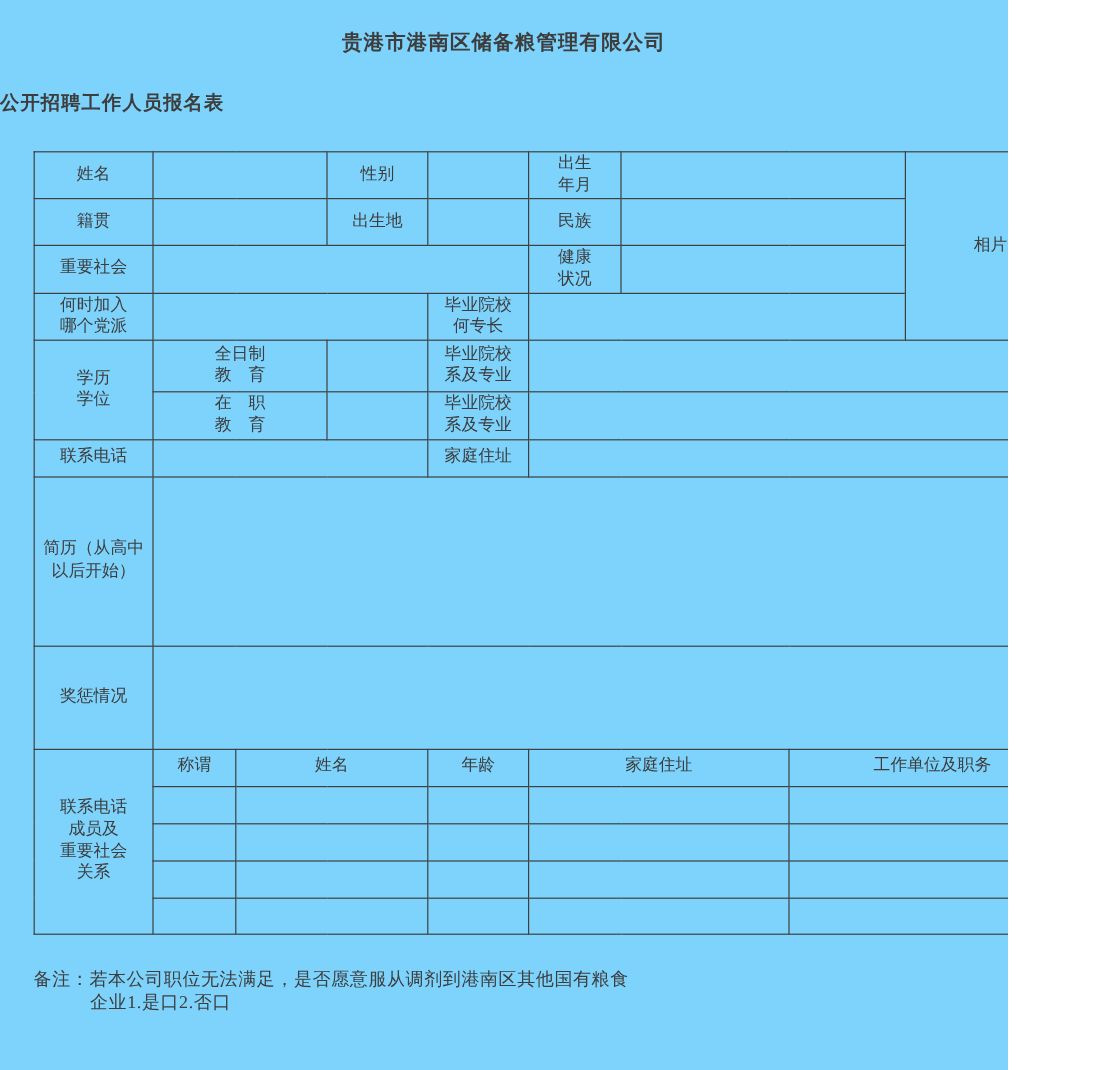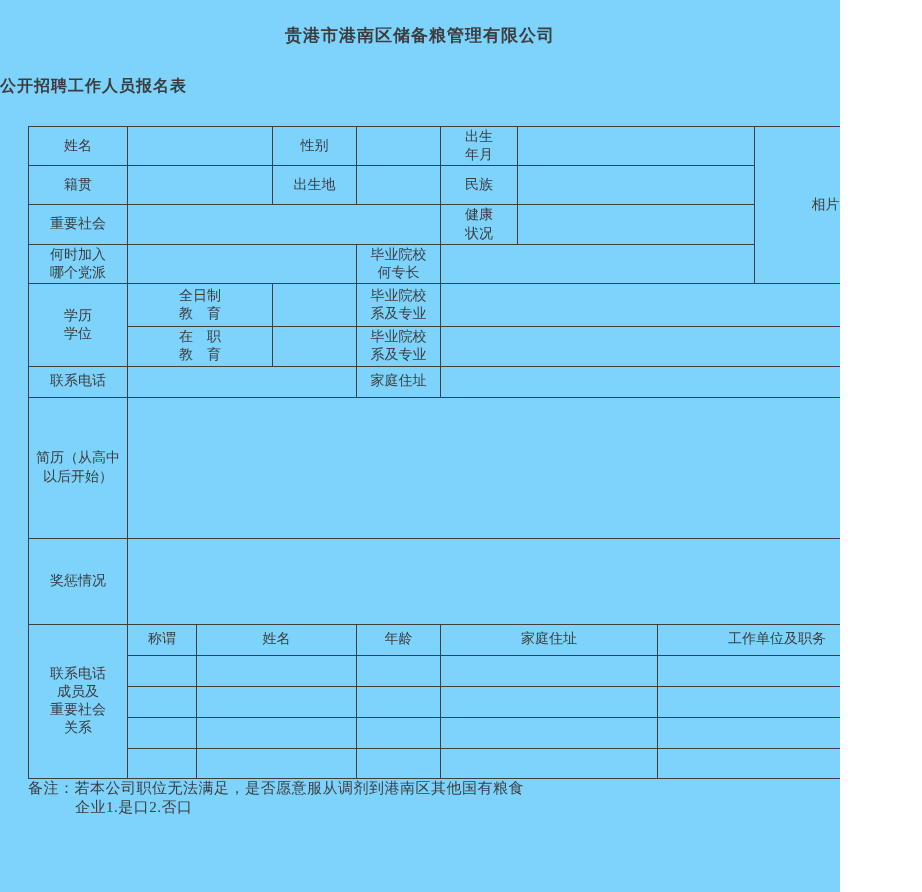--- a/index.html
+++ b/index.html
@@ -49,20 +49,21 @@
     padding: 1px 2px;
     white-space: pre-line;
     overflow: hidden;
   }
   td.fill {  }
   .notes {
     margin-left: 28px;
     font-size: 15px;
   }
   .note-line1 {
+    margin-top: 28px;
     letter-spacing: 0.5px;
   }
   .note-line2 {
     margin-left: 47px;
     letter-spacing: 0.5px;
   }
 </style>
 </head>
 <body>
 

